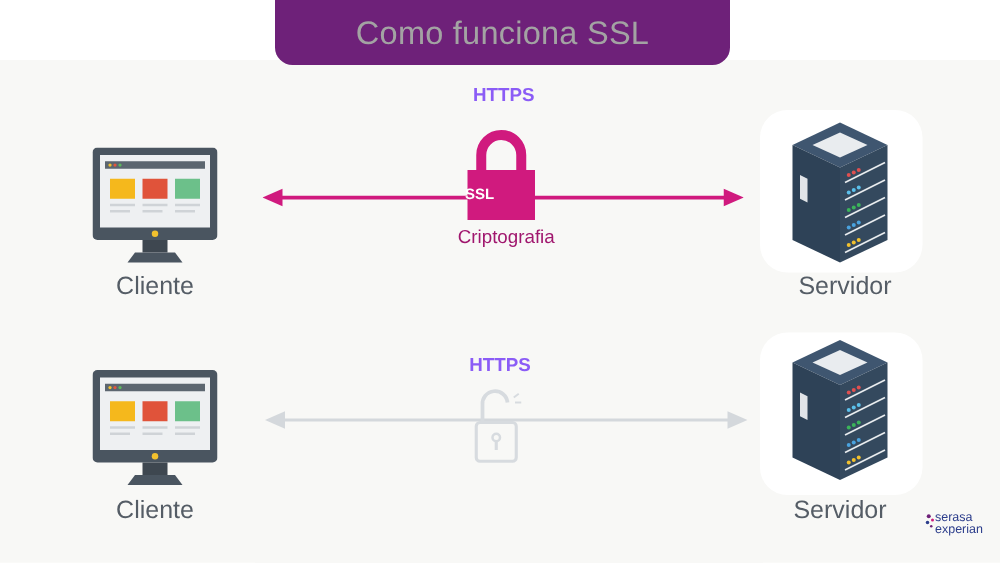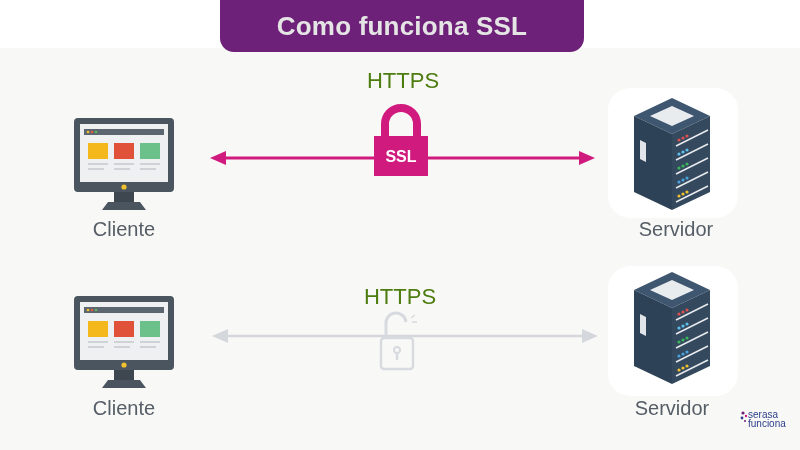--- a/index.html
+++ b/index.html
@@ -1,20 +1,20 @@
 <!DOCTYPE html>
 <html><head>
 <meta charset="utf-8">
 <style>
   html, body { margin:0; padding:0; }
   body { width:800px; height:450px; position:relative; overflow:hidden; background:#ffffff; font-family:"Liberation Sans", sans-serif; }
   .body-bg { position:absolute; left:0; top:48px; width:800px; height:402px; background:#f8f8f6; }
   .title-bar { position:absolute; left:220px; top:0; width:364px; height:52px; background:#6e2179; border-radius:0 0 14px 14px; display:flex; align-items:center; justify-content:center; }
-  .title-text { color:#e5e5e5; font-weight:bold; font-size:26px; letter-spacing:0.2px; }
-  .proto-label { position:absolute; font-weight:normal; font-size:22px; color:#4d7c0f; text-align:center; width:120px; }
+  .title-text { color:#a3a3a3; font-weight:normal; font-size:26px; letter-spacing:0.2px; }
+  .proto-label { position:absolute; font-weight:bold; font-size:15px; color:#8b5cf6; text-align:center; width:120px; }
   .node-label { position:absolute; font-size:20px; color:#555d66; text-align:center; width:120px; }
   .svg-abs { position:absolute; }
   .crypto-text { position:absolute; left:340px; top:180px; width:130px; text-align:center; color:#a0176e; font-size:15px; line-height:19px; }
   .server-bg { position:absolute; width:130px; height:130px; border-radius:22px; background:#ffffff; }
   .logo { position:absolute; left:740px; top:410px; width:60px; height:28px; }
   .logo-text { position:absolute; left:8px; top:0; font-size:10px; line-height:9px; color:#2d3e8c; }
 </style>
 </head>
 <body>
 
@@ -51,23 +51,24 @@
 <svg class="svg-abs" style="left:210px; top:148px;" width="385" height="20" viewBox="0 0 385 20">
   <line x1="12" y1="10" x2="373" y2="10" stroke="#d01a7e" stroke-width="3"></line>
   <polygon points="0,10 16,3 16,17" fill="#d01a7e"></polygon>
   <polygon points="385,10 369,3 369,17" fill="#d01a7e"></polygon>
 </svg>
 
 <svg class="svg-abs" style="left:372px; top:104px;" width="58" height="72" viewBox="0 0 58 72">
   <path d="M13 34 V20 A16 16 0 0 1 45 20 V34" fill="none" stroke="#d01a7e" stroke-width="8"></path>
   <rect x="2" y="32" width="54" height="40" fill="#d01a7e"></rect>
 </svg>
-<div style="position:absolute; left:372px; top:148px; width:58px; text-align:center; color:#fff; font-weight:bold; font-size:16px;">SSL</div>
+<div style="position:absolute; left:372px; top:148px; width:58px; text-align:left; color:#fff; font-weight:bold; font-size:12px;">SSL</div>
 
 <div class="crypto-text">
+  <div>Criptografia</div>
 </div>
 
 <div class="server-bg" style="left:608px; top:88px;"></div>
 <svg class="svg-abs" style="left:632px; top:96px;" width="80" height="116" viewBox="0 0 80 116">
   <polygon points="40,2 78,20 40,38 2,20" fill="#3f5670"></polygon>
   <polygon points="40,10 62,20 40,30 18,20" fill="#e9ecef"></polygon>
   <polygon points="2,20 40,38 40,114 2,96" fill="#2e4257"></polygon>
   <polygon points="40,38 78,20 78,96 40,114" fill="#34495e"></polygon>
   <polygon points="8,44 14,47 14,66 8,63" fill="#e1e4e8"></polygon>
   <g stroke="#e9ecef" stroke-width="1.4">
@@ -188,15 +189,15 @@
 
 <div class="logo">
   <svg style="position:absolute; left:0; top:0;" width="8" height="16" viewBox="0 0 8 16">
     <circle cx="3" cy="3" r="1.6" fill="#6e2179"></circle>
       <circle cx="6" cy="6" r="1.2" fill="#d01a7e"></circle>
       <circle cx="2" cy="8" r="1.4" fill="#2d3e8c"></circle>
       <circle cx="5" cy="11" r="1" fill="#6e2179"></circle>
   </svg>
   <div class="logo-text">
     <div>serasa</div>
-    <div>funciona</div>
+    <div>experian</div>
   </div>
 </div>
 
 </body></html>

